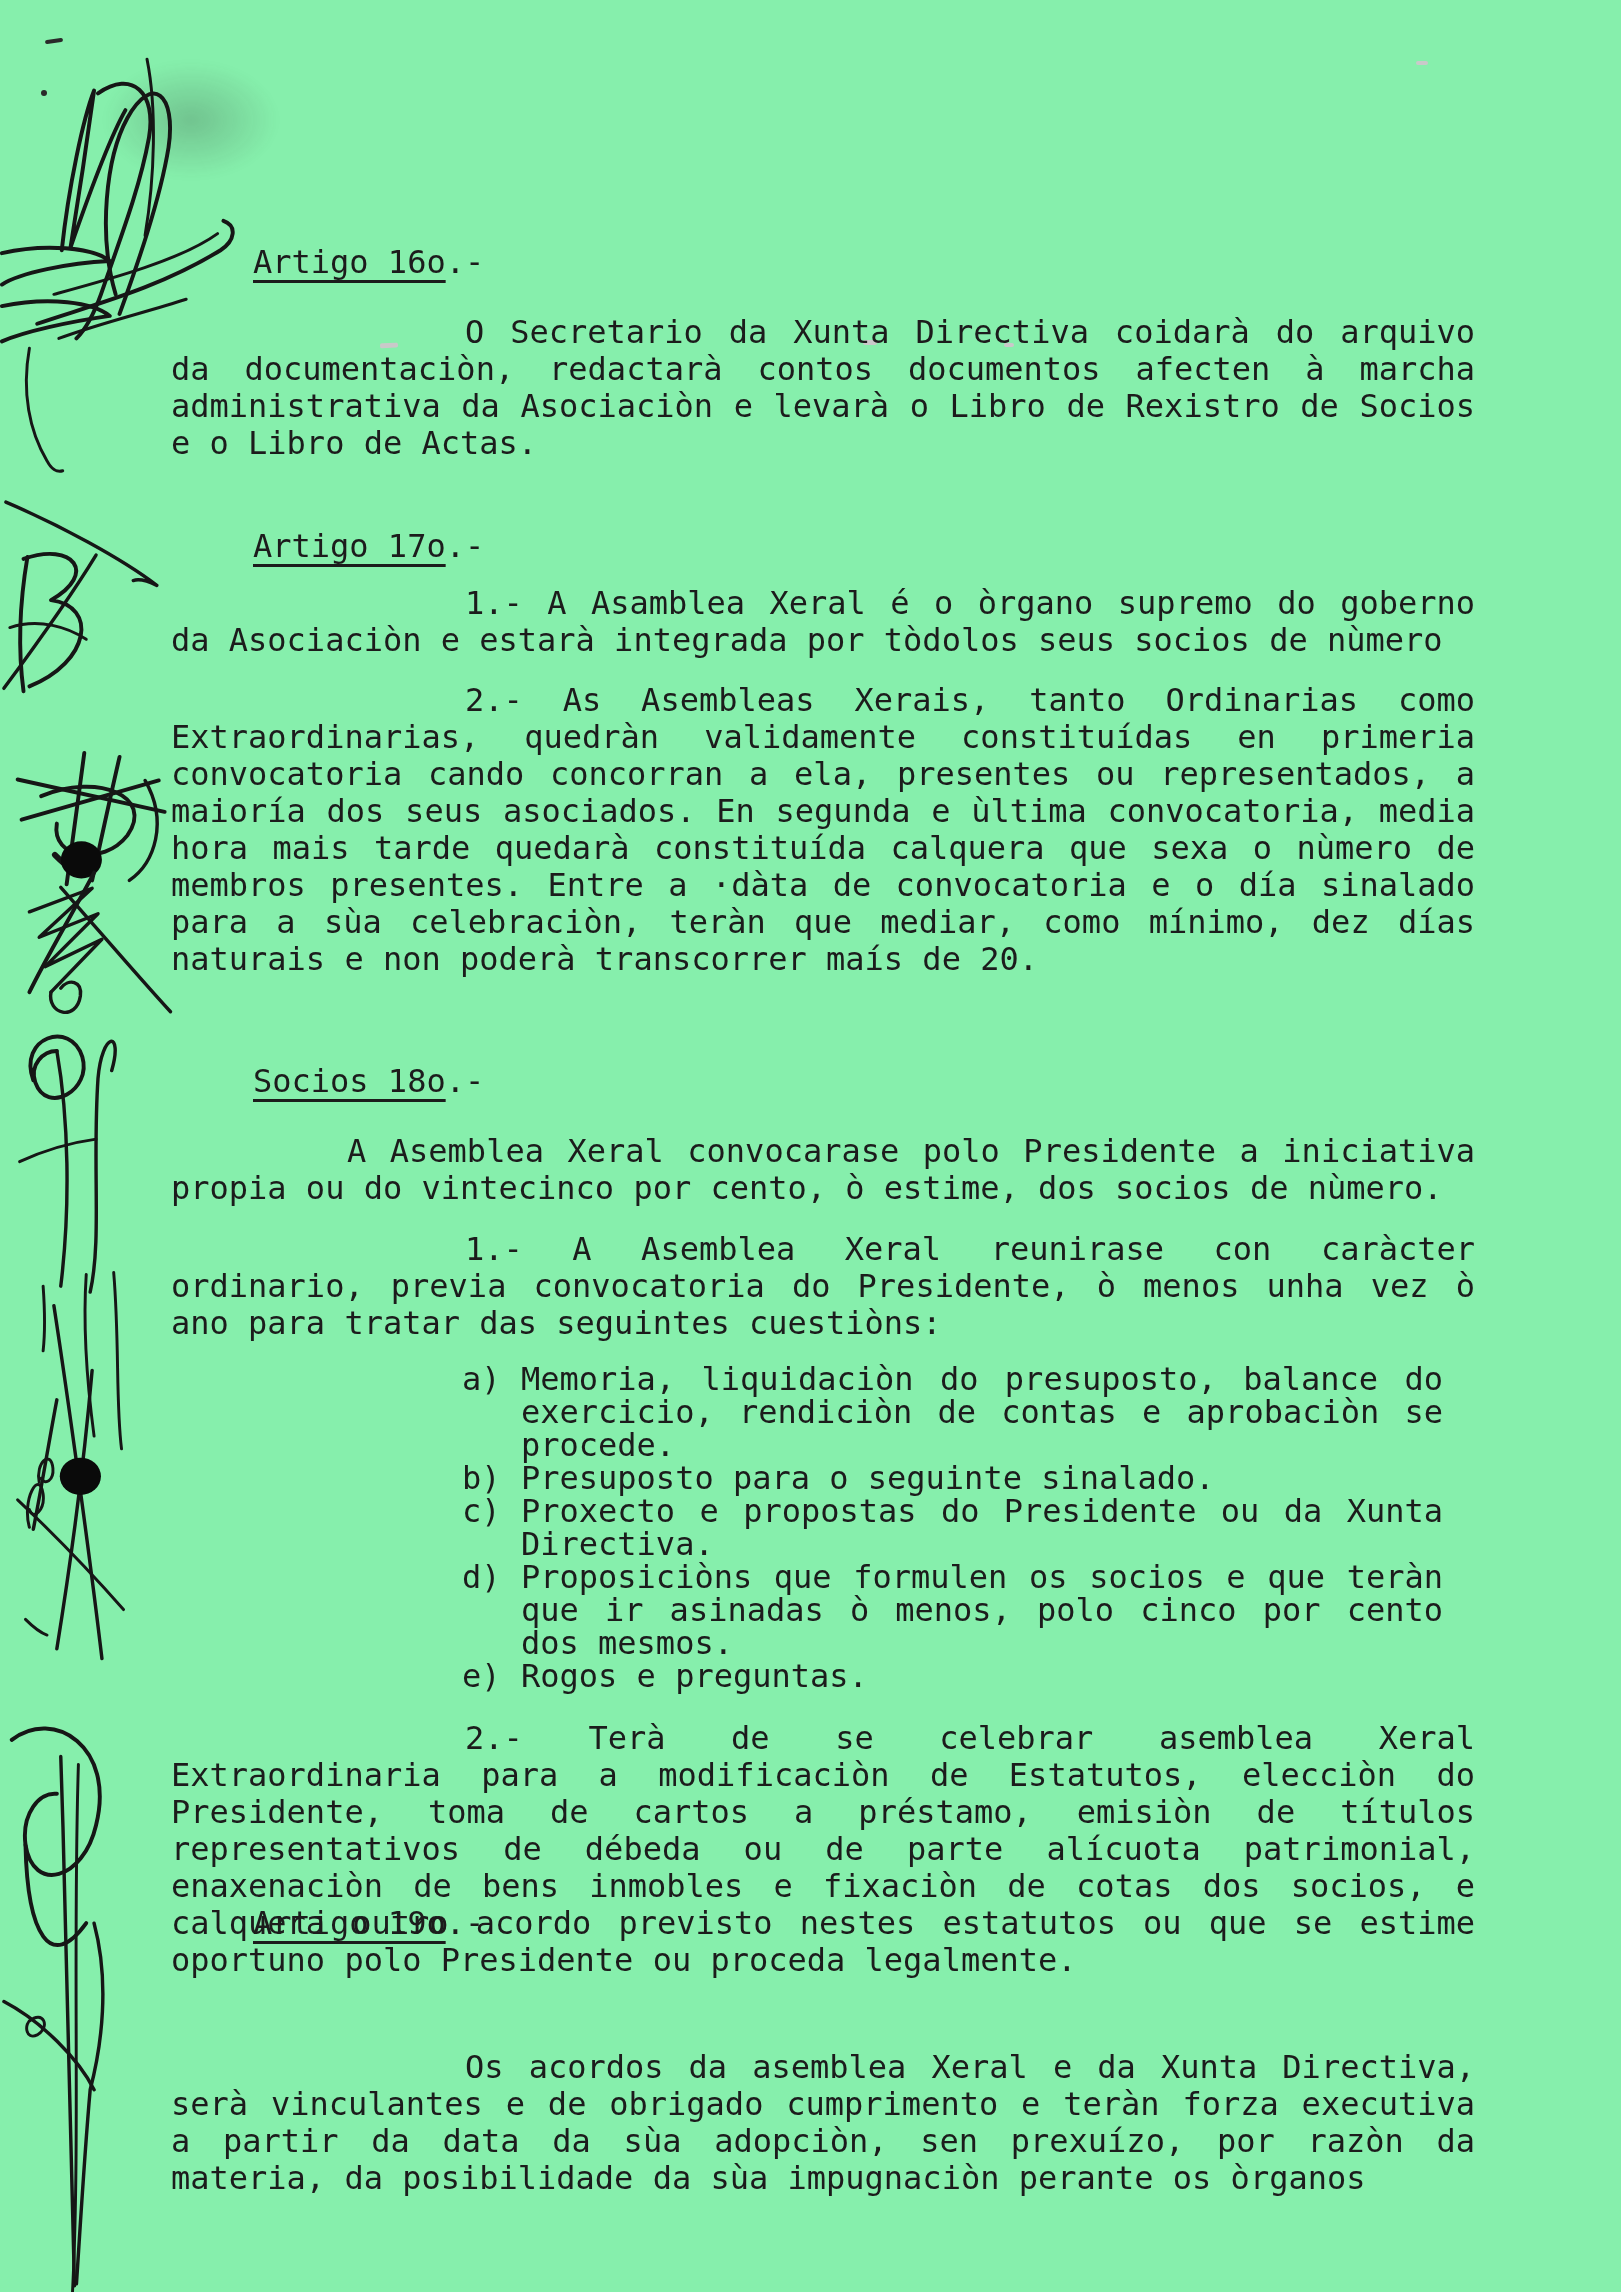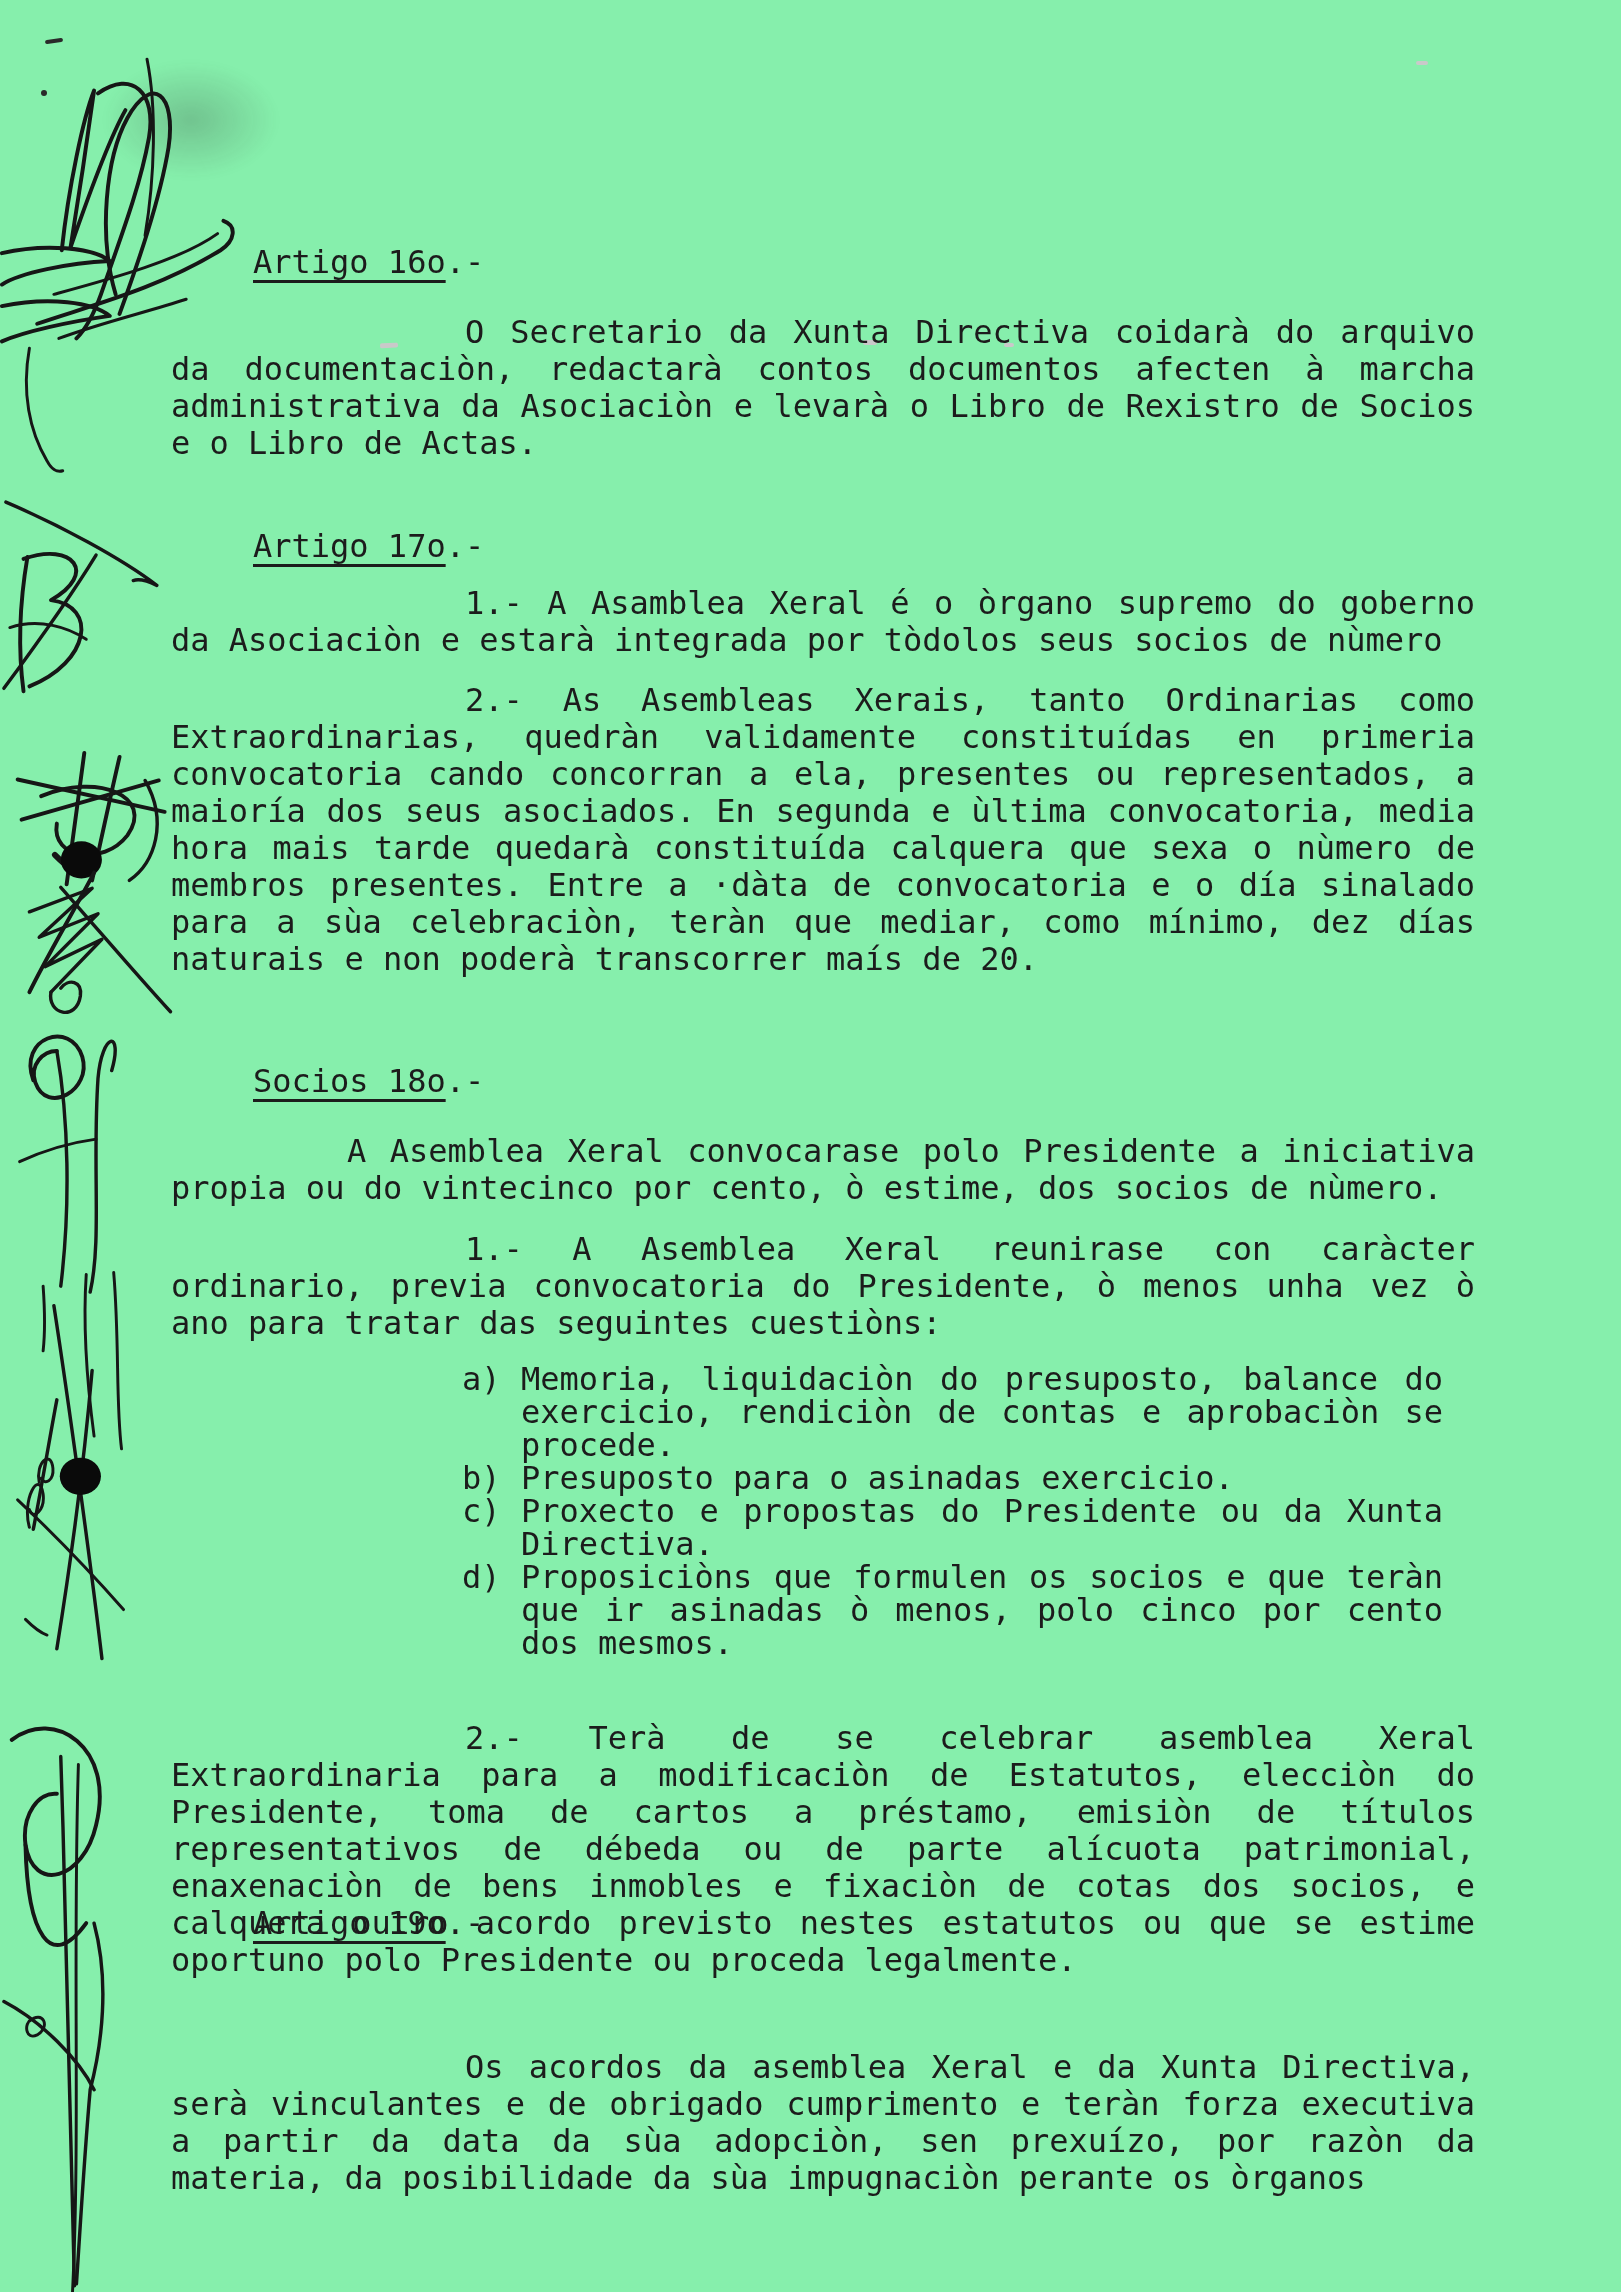--- a/index.html
+++ b/index.html
@@ -136,23 +136,24 @@
   <div class="art-title" style="top:527px"><span class="u">Artigo 17o</span><span>.-</span></div>
   <p class="para ind-lg" style="top:585px">1.- A Asamblea Xeral é o òrgano supremo do goberno da Asociaciòn e estarà integrada por tòdolos seus socios de nùmero</p>
   <p class="para ind-lg" style="top:682px">2.- As Asembleas Xerais, tanto Ordinarias como Extraordinarias, quedràn validamente constituídas en primeria convocatoria cando concorran a ela, presentes ou representados, a maioría dos seus asociados. En segunda e ùltima convocatoria, media hora mais tarde quedarà constituída calquera que sexa o nùmero de membros presentes. Entre a ·dàta de convocatoria e o día sinalado para a sùa celebraciòn, teràn que mediar, como mínimo, dez días naturais e non poderà transcorrer maís de 20.</p>
 
   <div class="art-title" style="top:1062px"><span class="u">Socios 18o</span><span>.-</span></div>
   <p class="para ind-md" style="top:1133px">A Asemblea Xeral convocarase polo Presidente a iniciativa propia ou do vintecinco por cento, ò estime, dos socios de nùmero.</p>
   <p class="para ind-lg" style="top:1231px">1.- A Asemblea Xeral reunirase con caràcter ordinario, previa convocatoria do Presidente, ò menos unha vez ò ano para tratar das seguintes cuestiòns:</p>
 
   <div class="tlist" style="top:1363px">
     <div class="li"><span class="marker">a)</span><span class="litext">Memoria, liquidaciòn do presuposto, balance do exercicio, rendiciòn de contas e aprobaciòn se procede.</span></div>
-    <div class="li"><span class="marker">b)</span><span class="litext">Presuposto para o asinadas exercicio.</span></div>
+    <div class="li"><span class="marker">b)</span><span class="litext">Presuposto para o seguinte sinalado.</span></div>
     <div class="li"><span class="marker">c)</span><span class="litext">Proxecto e propostas do Presidente ou da Xunta Directiva.</span></div>
     <div class="li"><span class="marker">d)</span><span class="litext">Proposiciòns que formulen os socios e que teràn que ir asinadas ò menos, polo cinco por cento dos mesmos.</span></div>
+    <div class="li"><span class="marker">e)</span><span class="litext">Rogos e preguntas.</span></div>
   </div>
 
   <p class="para ind-lg" style="top:1720px">2.- Terà de se celebrar asemblea Xeral Extraordinaria para a modificaciòn de Estatutos, elecciòn do Presidente, toma de cartos a préstamo, emisiòn de títulos representativos de débeda ou de parte alícuota patrimonial, enaxenaciòn de bens inmobles e fixaciòn de cotas dos socios, e calquera outro acordo previsto nestes estatutos ou que se estime oportuno polo Presidente ou proceda legalmente.</p>
 
   <div class="art-title" style="top:1904px"><span class="u">Artigo 19o</span><span>.-</span></div>
   <p class="para ind-lg" style="top:2049px">Os acordos da asemblea Xeral e da Xunta Directiva, serà vinculantes e de obrigado cumprimento e teràn forza executiva a partir da data da sùa adopciòn, sen prexuízo, por razòn da materia, da posibilidade da sùa impugnaciòn perante os òrganos</p>
 
 </div>
 
 

